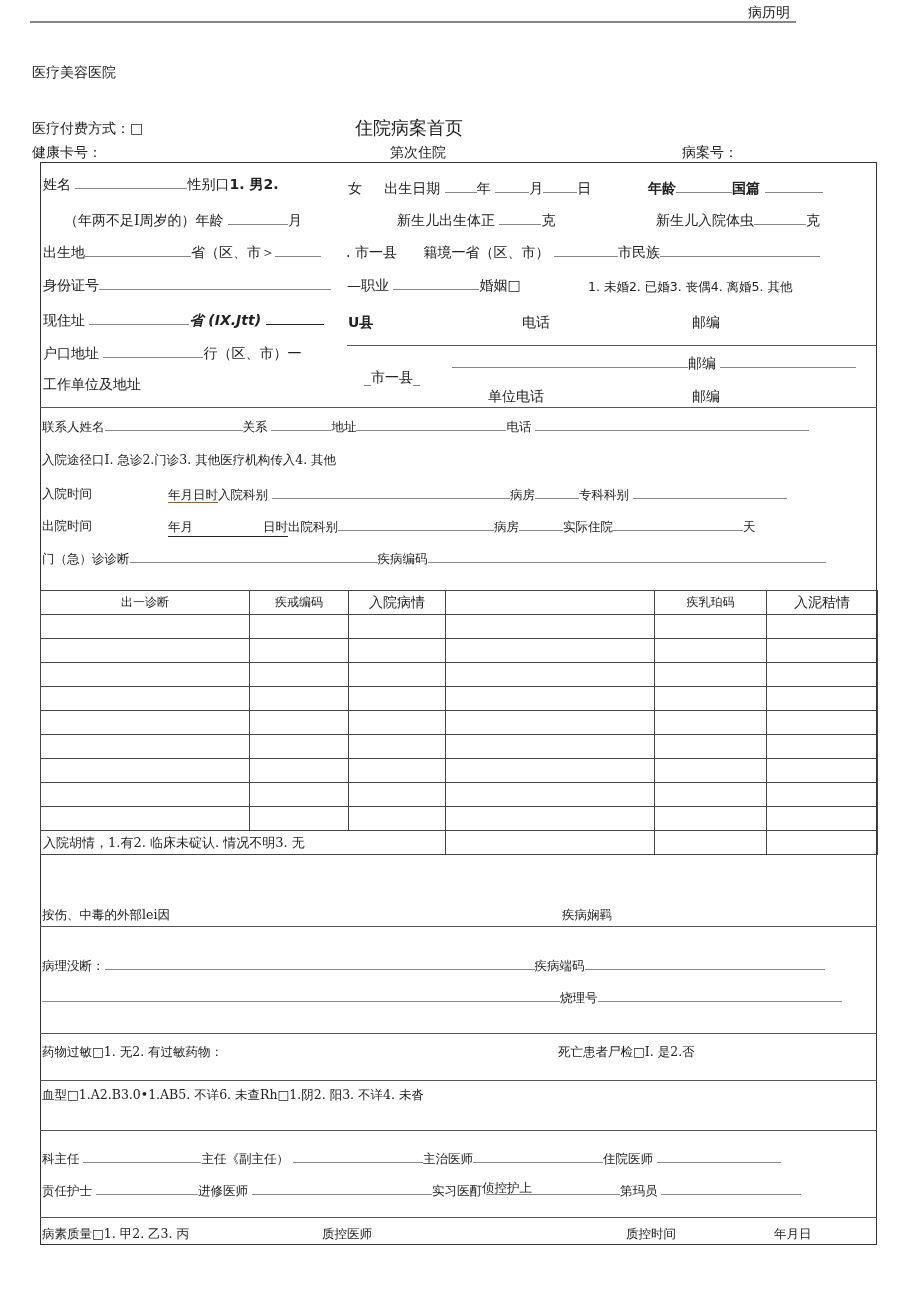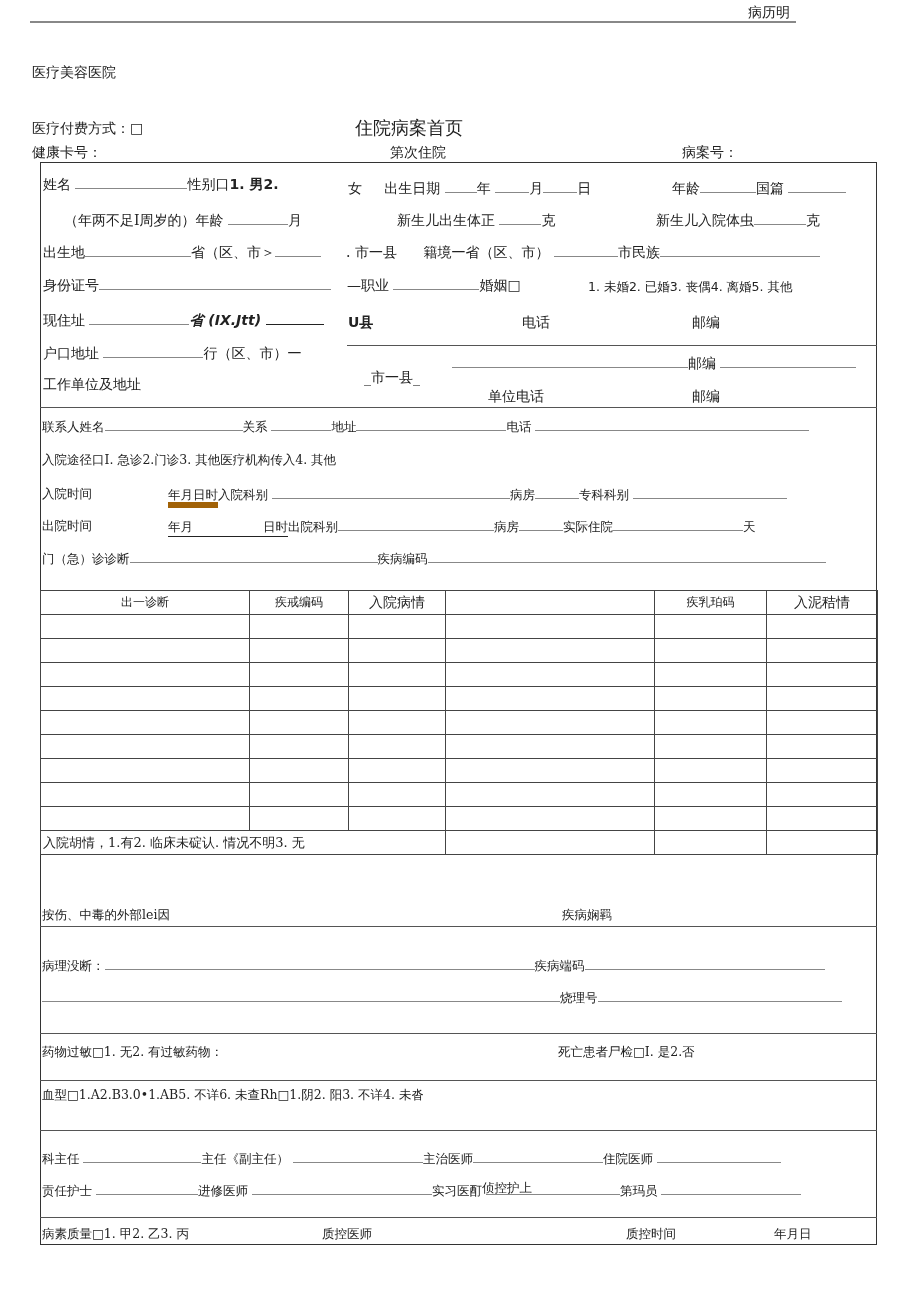--- a/index.html
+++ b/index.html
@@ -34,21 +34,21 @@
 
 <div class="abs t" style="left:43px;top:176px;">
   <span>姓名</span>
   <span class="u" style="width:112px;"></span><span>性别口</span><span class="b">1. 男</span><span class="b">2.</span>
 </div>
 <div class="abs t" style="left:348px;top:180px;">
   <span>女</span>&nbsp;&nbsp;&nbsp;&nbsp;&nbsp;<span>出生日期</span>
   <span class="u" style="width:32px;"></span><span>年</span>
   <span class="u" style="width:34px;"></span><span>月</span><span class="u" style="width:34px;"></span><span>日</span>
 </div>
-<div class="abs t" style="left:672px;top:180px;">
+<div class="abs t" style="left:648px;top:180px;font-weight:bold;">
   <span>年龄</span><span class="u" style="width:56px;"></span><span>国篇</span>
   <span class="u" style="width:58px;"></span>
 </div>
 
 <div class="abs t" style="left:64px;top:212px;">
   <span>（年两不足I周岁的）年龄</span>
   <span class="u" style="width:60px;"></span><span>月</span>
 </div>
 <div class="abs t" style="left:397px;top:212px;">
   <span>新生儿出生体正</span>
@@ -102,21 +102,21 @@
 
 <div class="abs sm" style="left:42px;top:418px;">
   <span>联系人姓名</span><span class="u" style="width:138px;"></span><span>关系</span>
   <span class="u" style="width:60px;"></span><span>地址</span><span class="u" style="width:150px;"></span><span>电话</span>
   <span class="u" style="width:274px;"></span>
 </div>
 <div class="abs sm" style="left:42px;top:452px;">入院途径口I. 急诊2.门诊3. 其他医疗机构传入4. 其他</div>
 
 <div class="abs sm" style="left:42px;top:486px;">入院时间</div>
 <div class="abs sm" style="left:168px;top:486px;">
-  <span style="border-bottom:6px solid #a16207;">年月日时</span><span>入院科别</span>
+  <span style="border-bottom:1px solid #a16207;">年月日时</span><span>入院科别</span>
   <span class="u" style="width:238px;"></span><span>病房</span><span class="u" style="width:44px;"></span><span>专科科别</span>
   <span class="u" style="width:154px;"></span>
 </div>
 
 <div class="abs sm" style="left:42px;top:518px;">出院时间</div>
 <div class="abs sm" style="left:168px;top:518px;">
   <span style="display:inline-block;width:120px;border-bottom:1px solid #222;"><span>年月</span><span style="float:right;">日时</span></span><span>出院科别</span><span class="u" style="width:156px;"></span><span>病房</span><span class="u" style="width:44px;"></span><span>实际住院</span><span class="u" style="width:130px;"></span><span>天</span>
 </div>
 
 <div class="abs sm" style="left:42px;top:550px;">

